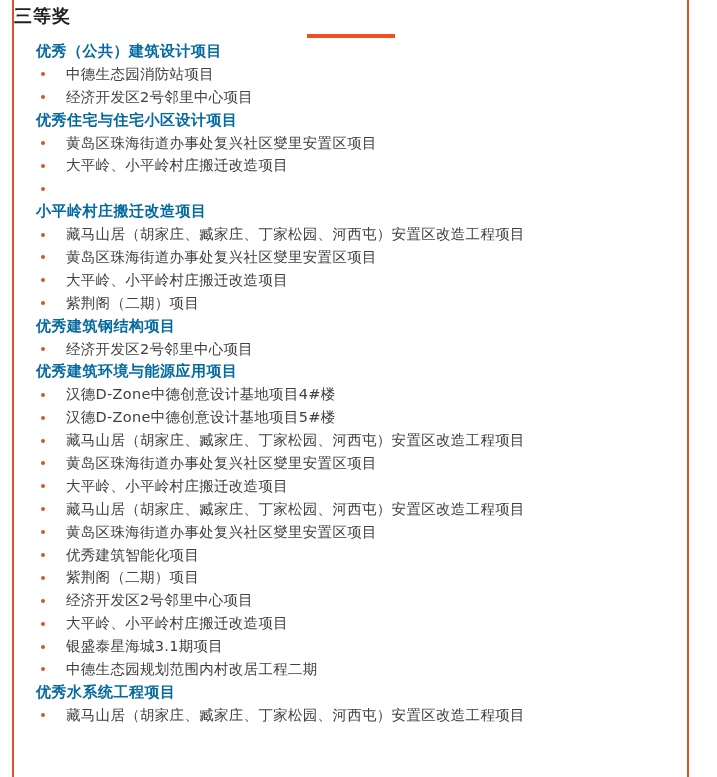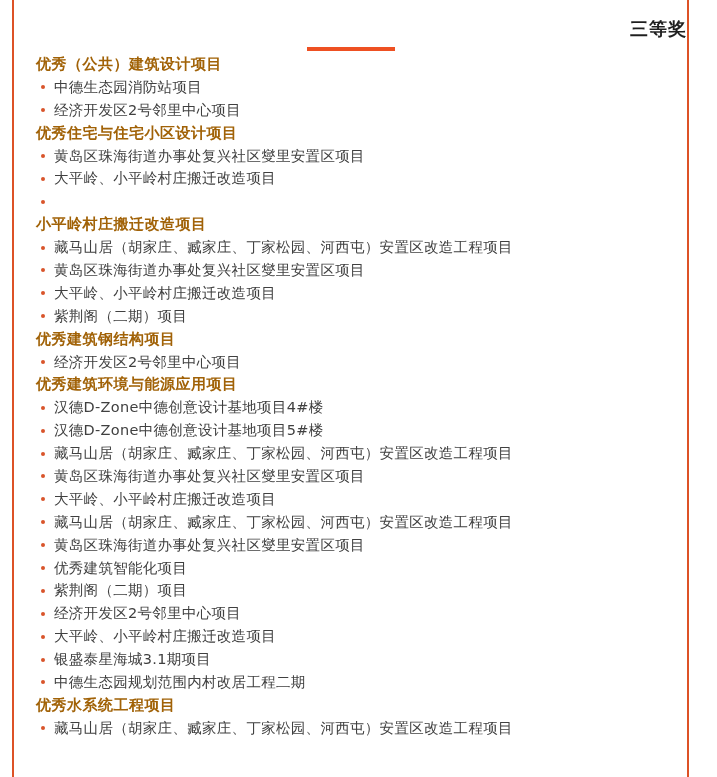--- a/index.html
+++ b/index.html
@@ -21,22 +21,22 @@
     left: 12px;
     top: 0;
     width: 677px;
     height: 777px;
     border-left: 2px solid var(--border-color, #dd5226);
     border-right: 2px solid var(--border-color, #dd5226);
     background: #ffffff;
     overflow: hidden;
   }
   .title-wrap {
-    padding-top: 16px;
-    text-align: right;
+    padding-top: 3px;
+    text-align: left;
   }
   .prize-title {
     margin: 0;
     font-size: 18px;
     font-weight: bold;
     color: #1f1f1f;
     line-height: 26px;
     letter-spacing: 1px;
   }
   .title-underline {
@@ -50,36 +50,37 @@
     padding-left: 22px;
     padding-right: 10px;
   }
   .section h3 {
     margin: 0;
     height: 22.9px;
     display: flex;
     align-items: center;
     font-size: 15px;
     font-weight: bold;
-    color: #a16207;
+    color: #0369a1;
     letter-spacing: 0.5px;
   }
   .section ul {
     margin: 0;
     padding: 0;
     list-style: none;
   }
   .section li {
     height: 22.9px;
     display: flex;
     align-items: center;
     font-size: 14.5px;
     color: #404040;
     letter-spacing: 0.3px;
     white-space: nowrap;
+    gap: 12px;
   }
   .bullet {
     flex: 0 0 auto;
     width: 4px;
     height: 4px;
     border-radius: 50%;
     background: var(--bullet-color, #d9542b);
     margin: 0 9px 0 5px;
   }
 </style>

